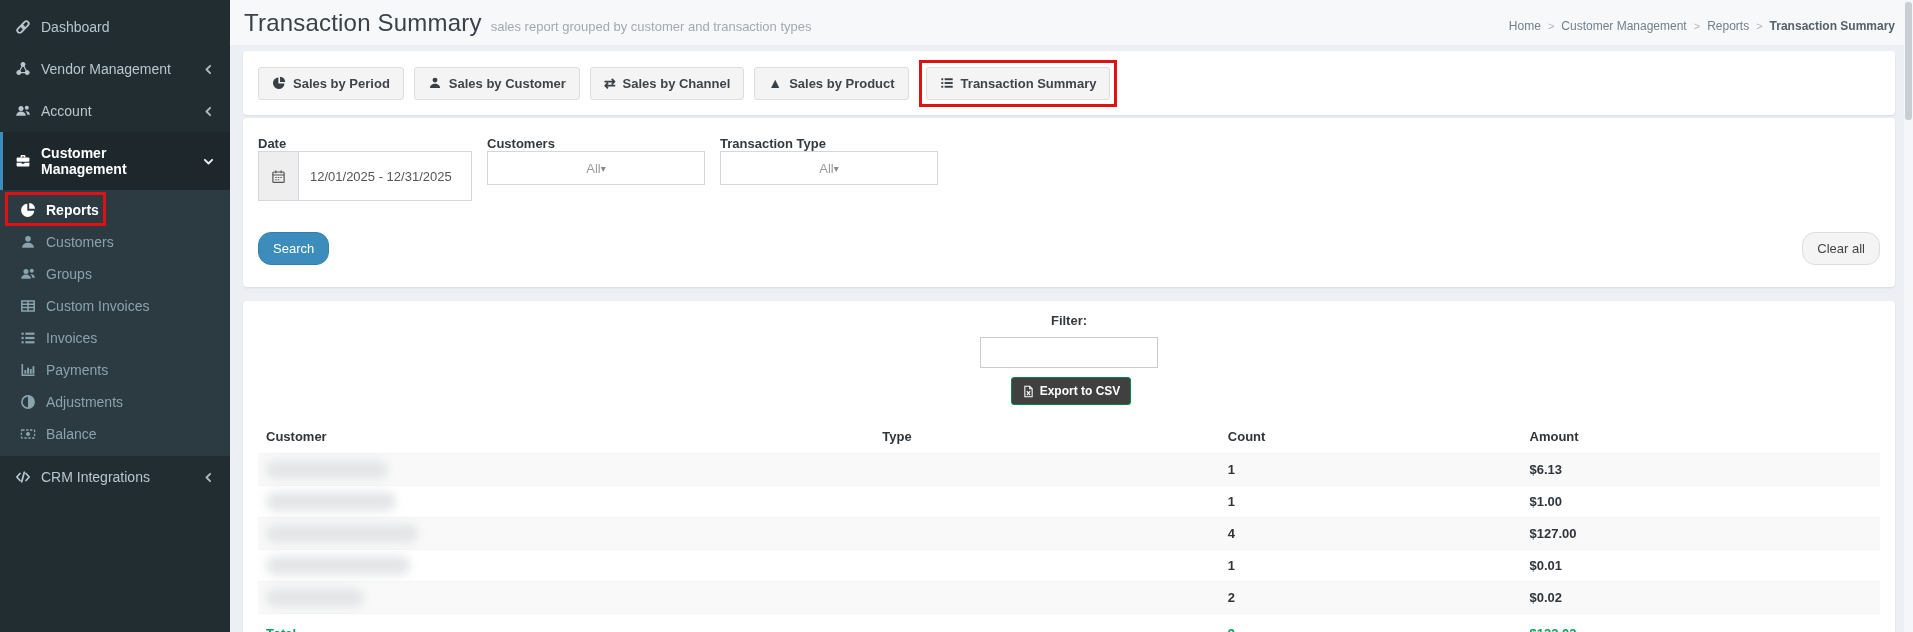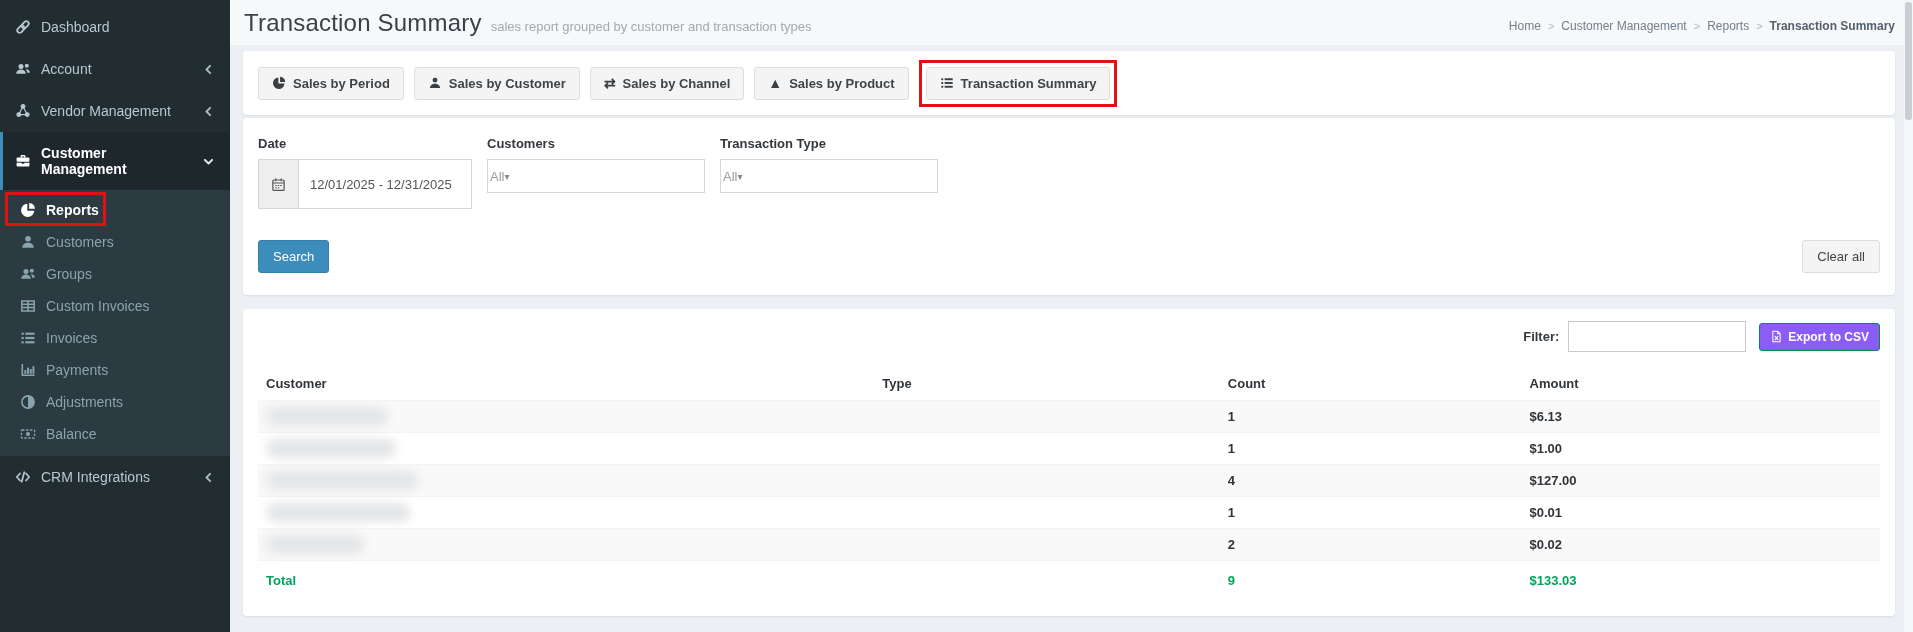--- a/index.html
+++ b/index.html
@@ -36,38 +36,38 @@
   
   .tabs-panel { padding:12px 15px; display:flex; align-items:center; gap:10px; height:64px; margin-bottom:3px; }
   .tab-btn { display:inline-flex; align-items:center; gap:7px; padding:8px 13px; background:#f4f4f4; border:1px solid #ddd; border-radius:3px; font-size:13px; font-weight:600; color:#3e444a; cursor:pointer; white-space:nowrap; }
   .tab-btn .ico { width:14px; height:14px; color:#383f45; }
   .tab-btn .glyph { font-size:14px; line-height:1; color:#383f45; }
   .tab-annotation { border:3px solid #e01111; padding:4px; display:inline-flex; margin:-8px 0; }
 
   
   .filter-panel { padding:18px 15px 22px; margin-bottom:14px; }
   .filter-row { display:flex; gap:15px; }
-  .flabel { font-size:13px; font-weight:700; color:#33393e; margin-bottom:8px; display:block; }
+  .flabel { font-size:13px; font-weight:700; color:#33393e; display:block; }
   .input-group { display:flex; width:214px; height:50px; border:1px solid #d2d6de; background:#fff; }
   .addon { width:40px; background:#eeeeee; border-right:1px solid #d2d6de; display:flex; align-items:center; justify-content:center; color:#555; }
   .addon .ico { width:15px; height:15px; }
   .input-group input { flex:1; border:none; outline:none; font-size:13px; color:#555; padding:0 11px; font-family:inherit; min-width:0; }
-  .select { width:218px; height:34px; border:1px solid #d2d6de; display:flex; align-items:center; justify-content:flex-start; padding:0 2px; font-size:13px; color:#9b9b9b; background:#fff; cursor:pointer; }
+  .select { width:218px; height:34px; border:1px solid #d2d6de; display:flex; align-items:center; justify-content:center; padding:0 2px; font-size:13px; color:#9b9b9b; background:#fff; cursor:pointer; }
   .select .caret { color:#8a8a8a; font-size:10px; }
   .actions-row { display:flex; justify-content:space-between; align-items:center; margin-top:31px; }
-  .btn { font-size:13px; border-radius:3px; padding:8px 14px; cursor:pointer; border:1px solid transparent; font-family:inherit; }
+  .btn { font-size:13px; border-radius:13px; padding:8px 14px; cursor:pointer; border:1px solid transparent; font-family:inherit; }
   .btn-primary { background:#3c8dbc; border-color:#367fa9; color:#fff; }
   .btn-default { background:#f4f4f4; border-color:#ddd; color:#444; }
 
   
   .table-panel { padding:12px 15px 8px; }
-  .table-top { display:flex; justify-content:flex-end; align-items:center; gap:9px; }
+  .table-top { display:flex; justify-content:flex-end; align-items:center; gap:9px;flex-direction:column; }
   .filter-label { font-size:13px; font-weight:700; color:#33393e; }
   .table-filter-input { width:178px; height:31px; border:1px solid #c6cbd1; padding:0 8px; font-size:13px; font-family:inherit; outline:none; }
-  .btn-success { background:#8b5cf6; border-color:#008d4c; color:#fff; font-weight:700; font-size:12px; padding:6px 10px; display:inline-flex; gap:5px; align-items:center; margin-left:4px; border-radius:3px; cursor:pointer; border-style:solid; border-width:1px; font-family:inherit; }
+  .btn-success { background:#404040; border-color:#008d4c; color:#fff; font-weight:700; font-size:12px; padding:6px 10px; display:inline-flex; gap:5px; align-items:center; margin-left:4px; border-radius:3px; cursor:pointer; border-style:solid; border-width:1px; font-family:inherit; }
   .btn-success .ico { width:13px; height:13px; }
 
   table { width:100%; border-collapse:collapse; margin-top:15px; font-size:13px; table-layout:fixed; }
   th { text-align:left; font-weight:700; color:#2f353a; padding:9px 8px; }
   td { padding:6px 8px; color:#2f353a; font-weight:700; height:31px; }
   tbody tr { border-top:1px solid #f4f4f4; }
   tr.striped td { background:#f9f9f9; }
   .blur-blob { height:19px; background:#e3e5e7; border-radius:9px; filter:blur(5px); }
   .total-row td { color:#00a65a; font-weight:700; padding:12px 8px 20px; background:#fff; }
 
@@ -90,45 +90,45 @@
                 <rect x="0.9" y="5.6" width="8" height="4.8" rx="2.4"></rect>
                 <rect x="7.1" y="5.6" width="8" height="4.8" rx="2.4"></rect>
               </g>
             </svg>
           </span>
         <span class="lbl">Dashboard</span>
       </div>
 
       <div class="side-item">
         <span class="ico">
+            <svg viewBox="0 0 16 16" fill="currentColor" stroke="currentColor">
+              <circle cx="8" cy="3.4" r="2"></circle>
+              <circle cx="3.8" cy="11.6" r="2"></circle>
+              <circle cx="12.2" cy="11.6" r="2"></circle>
+              <path d="M8 3.4 3.8 11.6M8 3.4l4.2 8.2M3.8 11.6h8.4" fill="none" stroke-width="1.2"></path>
+            </svg>
+          </span>
+        <span class="lbl">Vendor Management</span>
+        <span class="chev">
+            <svg viewBox="0 0 16 16" fill="none" stroke="currentColor" stroke-width="2.4" stroke-linecap="round" stroke-linejoin="round">
+              <path d="M10 3.5 5.5 8 10 12.5"></path>
+            </svg>
+          </span>
+      </div>
+
+      <div class="side-item">
+        <span class="ico">
             <svg viewBox="0 0 16 16" fill="currentColor">
               <circle cx="6" cy="5.4" r="2.5"></circle>
               <path d="M1.2 12.8c0-2.7 2.1-4.3 4.8-4.3s4.8 1.6 4.8 4.3z"></path>
               <circle cx="11.8" cy="4.8" r="2"></circle>
               <path d="M11.4 8.3c2.1.2 3.4 1.5 3.4 3.4h-2.5c-.1-1.4-.8-2.6-1.9-3.2z"></path>
             </svg>
           </span>
         <span class="lbl">Account</span>
-        <span class="chev">
-            <svg viewBox="0 0 16 16" fill="none" stroke="currentColor" stroke-width="2.4" stroke-linecap="round" stroke-linejoin="round">
-              <path d="M10 3.5 5.5 8 10 12.5"></path>
-            </svg>
-          </span>
-      </div>
-
-      <div class="side-item">
-        <span class="ico">
-            <svg viewBox="0 0 16 16" fill="currentColor" stroke="currentColor">
-              <circle cx="8" cy="3.4" r="2"></circle>
-              <circle cx="3.8" cy="11.6" r="2"></circle>
-              <circle cx="12.2" cy="11.6" r="2"></circle>
-              <path d="M8 3.4 3.8 11.6M8 3.4l4.2 8.2M3.8 11.6h8.4" fill="none" stroke-width="1.2"></path>
-            </svg>
-          </span>
-        <span class="lbl">Vendor Management</span>
         <span class="chev">
             <svg viewBox="0 0 16 16" fill="none" stroke="currentColor" stroke-width="2.4" stroke-linecap="round" stroke-linejoin="round">
               <path d="M10 3.5 5.5 8 10 12.5"></path>
             </svg>
           </span>
       </div>
 
       <div class="side-item active">
         <span class="ico">
             <svg viewBox="0 0 16 16" fill="currentColor">

